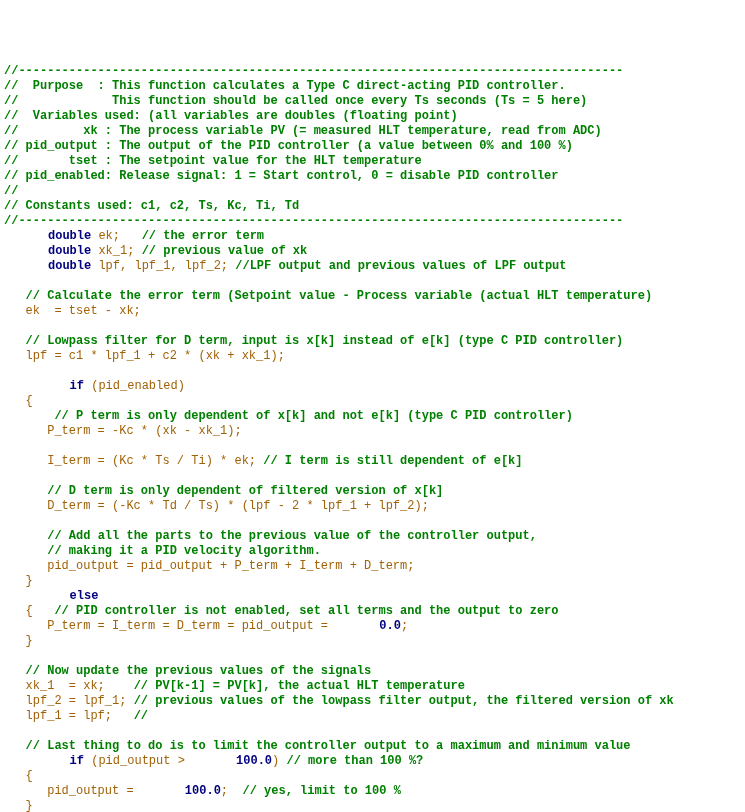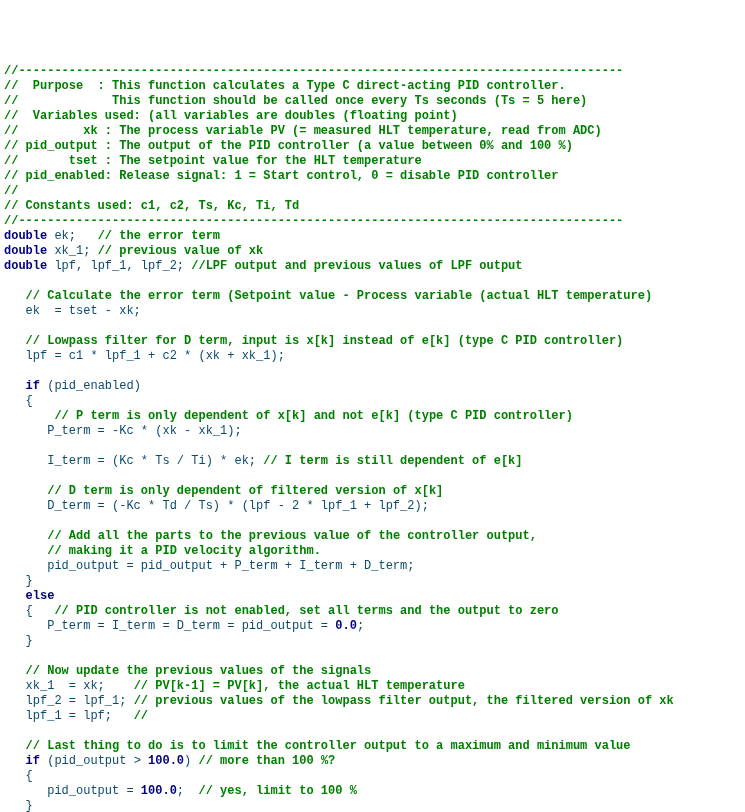--- a/index.html
+++ b/index.html
@@ -8,22 +8,22 @@
     background: #ffffff;
     font-family: "Courier New", Courier, monospace;
     font-size: 12px;
     line-height: 15px;
     white-space: pre;
     color: #000000;
     width: 745px;
     box-sizing: border-box;
   }
   .c { color: #008000; font-weight: bold; } 
-  .kw { color: #000080; font-weight: bold; } 
-  .plain { color: #0c4a6e; }
+  .kw { color: #000080; font-weight: bold; margin-left: 44px; } 
+  .plain { color: #a16207; }
   pre { margin:0; font-family: inherit; }
 </style>
 </head>
 <body>
 
 
 
 <pre id="code"><div><span class="c">//------------------------------------------------------------------------------------</span></div><div><span class="c">//  Purpose  : This function calculates a Type C direct-acting PID controller.</span></div><div><span class="c">//             This function should be called once every Ts seconds (Ts = 5 here)</span></div><div><span class="c">//  Variables used: (all variables are doubles (floating point)</span></div><div><span class="c">//         xk : The process variable PV (= measured HLT temperature, read from ADC)</span></div><div><span class="c">// pid_output : The output of the PID controller (a value between 0% and 100 %)</span></div><div><span class="c">//       tset : The setpoint value for the HLT temperature</span></div><div><span class="c">// pid_enabled: Release signal: 1 = Start control, 0 = disable PID controller</span></div><div><span class="c">//</span></div><div><span class="c">// Constants used: c1, c2, Ts, Kc, Ti, Td</span></div><div><span class="c">//------------------------------------------------------------------------------------</span></div><div><span class="kw">double</span><span class="plain"> ek;   </span><span class="c">// the error term</span></div><div><span class="kw">double</span><span class="plain"> xk_1; </span><span class="c">// previous value of xk</span></div><div><span class="kw">double</span><span class="plain"> lpf, lpf_1, lpf_2; </span><span class="c">//LPF output and previous values of LPF output</span></div><div>&nbsp;</div><div><span class="plain">   </span><span class="c">// Calculate the error term (Setpoint value - Process variable (actual HLT temperature)</span></div><div><span class="plain">   ek  = tset - xk;</span></div><div>&nbsp;</div><div><span class="plain">   </span><span class="c">// Lowpass filter for D term, input is x[k] instead of e[k] (type C PID controller)</span></div><div><span class="plain">   lpf = c1 * lpf_1 + c2 * (xk + xk_1);</span></div><div>&nbsp;</div><div><span class="plain">   </span><span class="kw">if</span><span class="plain"> (pid_enabled)</span></div><div><span class="plain">   {</span></div><div><span class="plain">       </span><span class="c">// P term is only dependent of x[k] and not e[k] (type C PID controller)</span></div><div><span class="plain">      P_term = -Kc * (xk - xk_1);</span></div><div>&nbsp;</div><div><span class="plain">      I_term = (Kc * Ts / Ti) * ek; </span><span class="c">// I term is still dependent of e[k]</span></div><div>&nbsp;</div><div><span class="plain">      </span><span class="c">// D term is only dependent of filtered version of x[k]</span></div><div><span class="plain">      D_term = (-Kc * Td / Ts) * (lpf - 2 * lpf_1 + lpf_2);</span></div><div>&nbsp;</div><div><span class="plain">      </span><span class="c">// Add all the parts to the previous value of the controller output,</span></div><div><span class="plain">      </span><span class="c">// making it a PID velocity algorithm.</span></div><div><span class="plain">      pid_output = pid_output + P_term + I_term + D_term;</span></div><div><span class="plain">   }</span></div><div><span class="plain">   </span><span class="kw">else</span></div><div><span class="plain">   {   </span><span class="c">// PID controller is not enabled, set all terms and the output to zero</span></div><div><span class="plain">      P_term = I_term = D_term = pid_output = </span><span class="kw">0.0</span><span class="plain">;</span></div><div><span class="plain">   }</span></div><div>&nbsp;</div><div><span class="plain">   </span><span class="c">// Now update the previous values of the signals</span></div><div><span class="plain">   xk_1  = xk;    </span><span class="c">// PV[k-1] = PV[k], the actual HLT temperature</span></div><div><span class="plain">   lpf_2 = lpf_1; </span><span class="c">// previous values of the lowpass filter output, the filtered version of xk</span></div><div><span class="plain">   lpf_1 = lpf;   </span><span class="c">//</span></div><div>&nbsp;</div><div><span class="plain">   </span><span class="c">// Last thing to do is to limit the controller output to a maximum and minimum value</span></div><div><span class="plain">   </span><span class="kw">if</span><span class="plain"> (pid_output &gt; </span><span class="kw">100.0</span><span class="plain">) </span><span class="c">// more than 100 %?</span></div><div><span class="plain">   {</span></div><div><span class="plain">      pid_output = </span><span class="kw">100.0</span><span class="plain">;  </span><span class="c">// yes, limit to 100 %</span></div><div><span class="plain">   }</span></div></pre>
 
 

